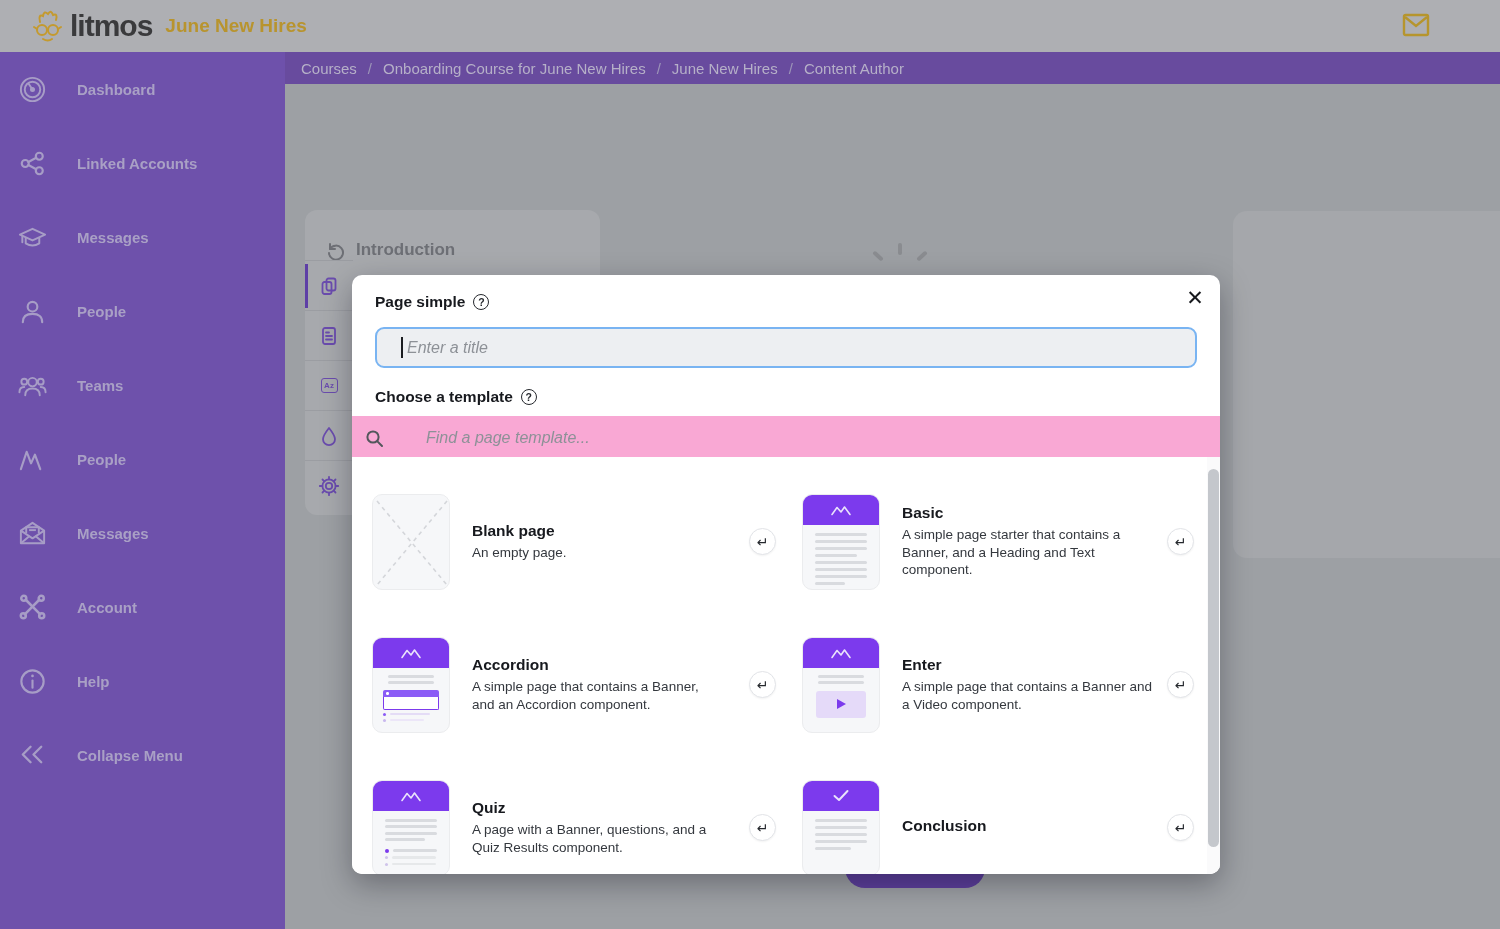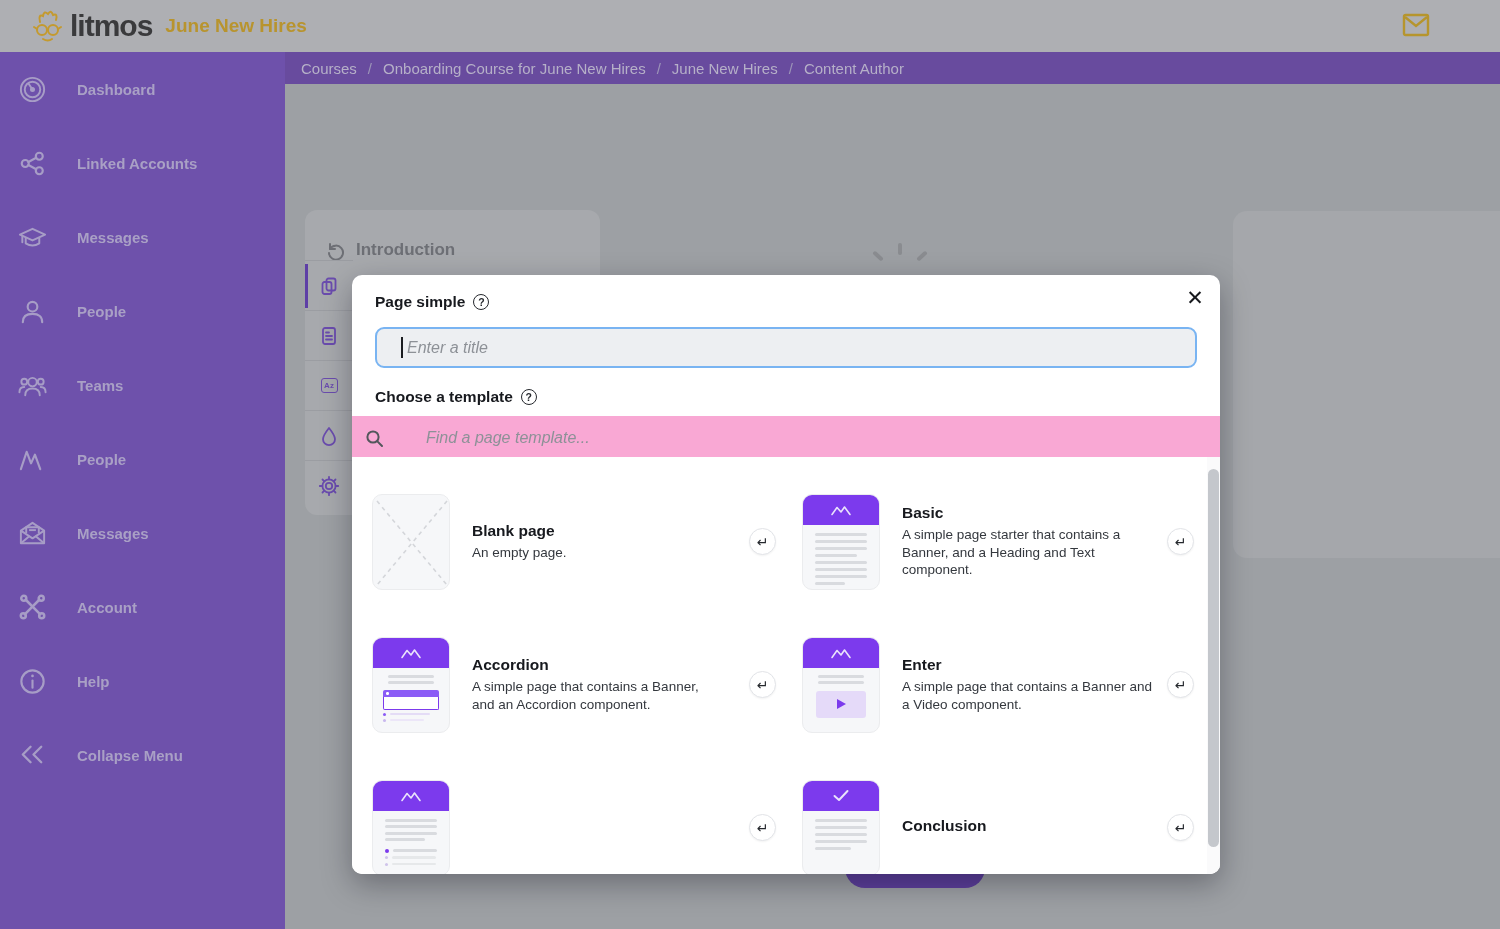--- a/index.html
+++ b/index.html
@@ -401,20 +401,24 @@
             <div class="dot-row">
                 <span class="dot" style="background:#cfc4ea"></span>
                 <span class="tl" style="width:44px; background:#e6e8ea; height:2.5px"></span>
               </div>
             <div class="dot-row">
                 <span class="dot" style="background:#cfc4ea"></span>
                 <span class="tl" style="width:44px; background:#e6e8ea; height:2.5px"></span>
               </div>
           </div>
         </div>
+        <div class="card-text">
+          <div class="card-title">Quiz</div>
+          <div class="card-desc">A page with a Banner, questions, and a Quiz Results component.</div>
+        </div>
         <button class="insert-btn">↵</button>
       </div>
 
       <div class="card">
         <div class="thumb">
           <div class="banner">
             <svg width="18" height="13" viewBox="0 0 18 13" fill="none" stroke="#e9e2fb" stroke-width="2" stroke-linecap="round" stroke-linejoin="round">
               <path d="M2.5 7 L7 11 L15.5 2"></path>
             </svg>
           </div>

